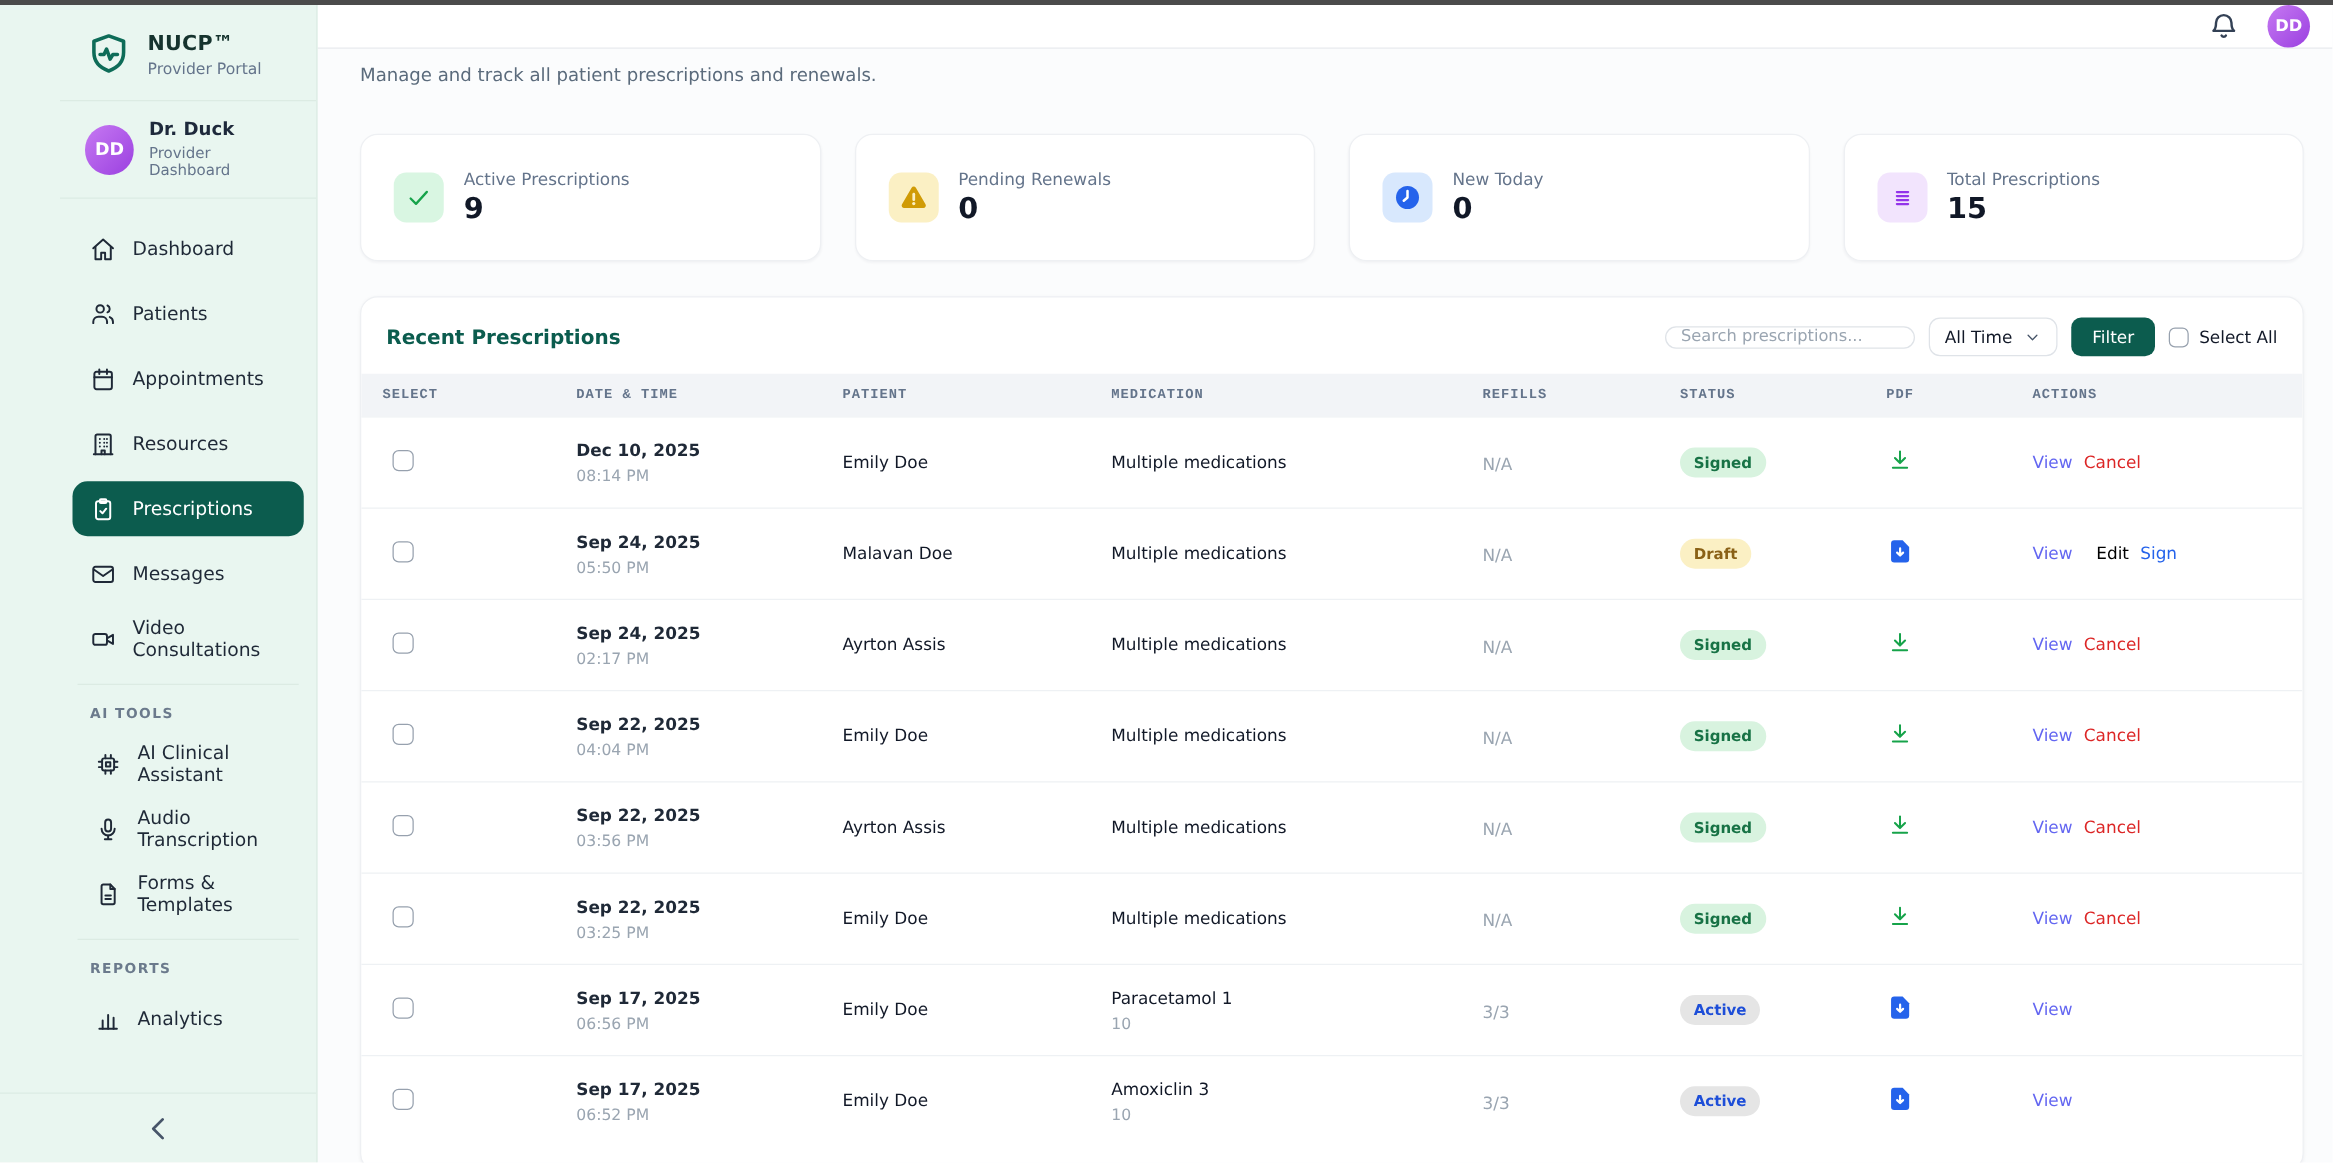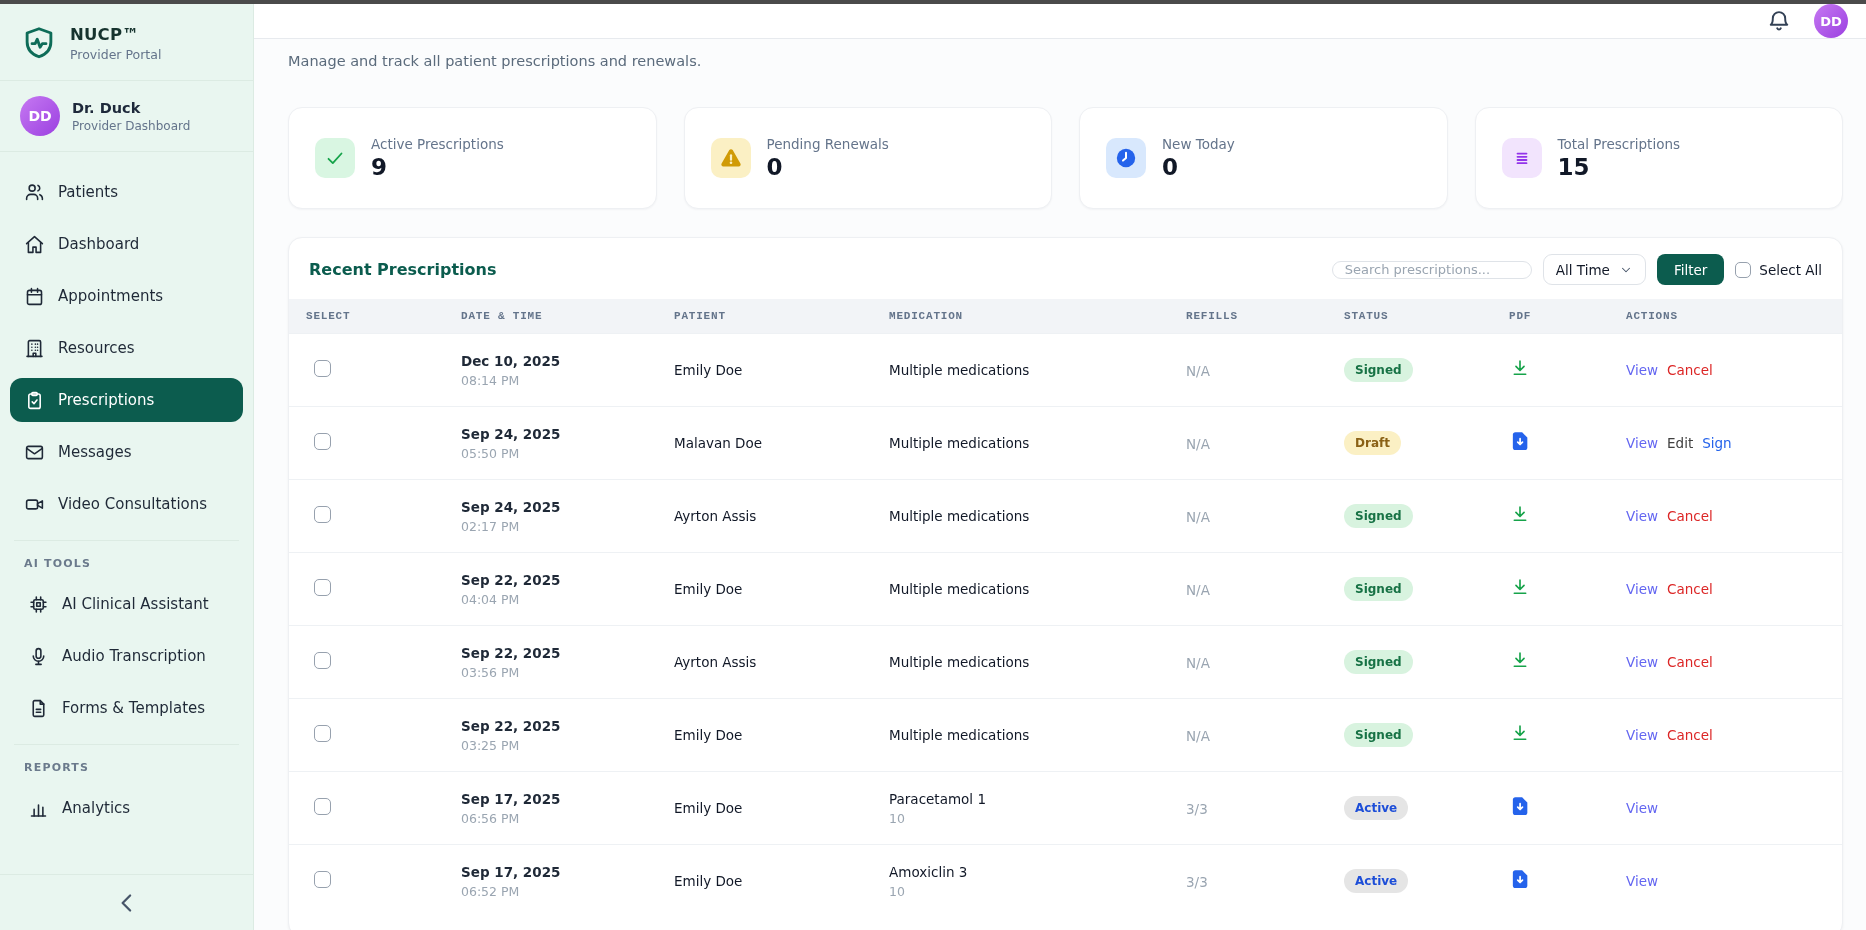--- a/index.html
+++ b/index.html
@@ -2,21 +2,21 @@
 <html><head>
 <meta charset="utf-8">
 <style>
   * { margin:0; padding:0; box-sizing:border-box; }
   html,body { width:1866px; height:930px; overflow:hidden; }
   body { font-family:"DejaVu Sans","Liberation Sans",sans-serif; background:#fbfcfd; color:#1f2937; }
   .topstrip { position:fixed; top:0; left:0; width:1866px; height:4px; background:#4b4b4b; z-index:50; }
   .app { display:flex; width:1866px; height:930px; padding-top:4px; }
 
   
-  .sidebar { position:relative; width:254px; min-width:254px; height:926px; background:#e9f6f0; border-right:1px solid #dcebe3; overflow:hidden; }
+  .sidebar { position:relative; width:254px; min-width:254px; height:926px; background:#e9f6f0; border-right:1px solid #dcebe3; overflow:hidden;padding-left:48px; }
   .brand { display:flex; align-items:center; gap:12px; padding:20px 18px 18px 20px; border-bottom:1px solid #dcebe3; }
   .brand .logo { width:38px; height:38px; color:#0e6c58; }
   .brand-name { font-size:16.5px; font-weight:bold; color:#16332e; letter-spacing:.2px; }
   .brand-sub { font-size:12.5px; color:#64748b; margin-top:3px; }
   .user { display:flex; align-items:center; gap:12px; padding:15px 18px 15px 20px; border-bottom:1px solid #dcebe3; }
   .avatar { display:flex; align-items:center; justify-content:center; border-radius:50%;
             background:linear-gradient(135deg,#c679f2,#9b40e0); color:#fff; font-weight:bold; }
   .user .avatar { width:40px; height:40px; font-size:14px; }
   .user-name { font-size:14.5px; font-weight:600; color:#1e293b; }
   .user-role { font-size:12px; color:#64748b; margin-top:3px; }
@@ -102,33 +102,33 @@
     <div class="user">
       <div class="avatar">DD</div>
       <div>
         <div class="user-name">Dr. Duck</div>
         <div class="user-role">Provider Dashboard</div>
       </div>
     </div>
     <nav id="nav">
         <div class="nav-item">
           <span class="ico"><svg viewBox="0 0 24 24" width="100%" height="100%" fill="none" stroke="currentColor" stroke-width="1.8" stroke-linecap="round" stroke-linejoin="round">
+              <path d="M3 11l9-8 9 8"></path>
+              <path d="M5 9.7V21h5.2v-6h3.6v6H19V9.7"></path>
+            </svg></span>
+          <span>Dashboard</span>
+        </div>
+        <div class="nav-item">
+          <span class="ico"><svg viewBox="0 0 24 24" width="100%" height="100%" fill="none" stroke="currentColor" stroke-width="1.8" stroke-linecap="round" stroke-linejoin="round">
               <circle cx="9.3" cy="7" r="3.4"></circle>
               <path d="M3 20v-1.3a4.6 4.6 0 0 1 4.6-4.6h3.4a4.6 4.6 0 0 1 4.6 4.6V20"></path>
               <path d="M16 3.9a3.4 3.4 0 0 1 0 6.2"></path>
               <path d="M21 20v-1.3a4.6 4.6 0 0 0-2.9-4.2"></path>
             </svg></span>
           <span>Patients</span>
-        </div>
-        <div class="nav-item">
-          <span class="ico"><svg viewBox="0 0 24 24" width="100%" height="100%" fill="none" stroke="currentColor" stroke-width="1.8" stroke-linecap="round" stroke-linejoin="round">
-              <path d="M3 11l9-8 9 8"></path>
-              <path d="M5 9.7V21h5.2v-6h3.6v6H19V9.7"></path>
-            </svg></span>
-          <span>Dashboard</span>
         </div>
         <div class="nav-item">
           <span class="ico"><svg viewBox="0 0 24 24" width="100%" height="100%" fill="none" stroke="currentColor" stroke-width="1.8" stroke-linecap="round" stroke-linejoin="round">
               <rect x="4" y="5" width="16" height="16" rx="2"></rect>
               <path d="M4 10h16M8.5 3v4M15.5 3v4"></path>
             </svg></span>
           <span>Appointments</span>
         </div>
         <div class="nav-item">
           <span class="ico"><svg viewBox="0 0 24 24" width="100%" height="100%" fill="none" stroke="currentColor" stroke-width="1.8" stroke-linecap="round" stroke-linejoin="round">
@@ -333,21 +333,21 @@
                 <div class="c-med">Multiple medications</div>
               </div>
               <div><span class="c-refills">N/A</span></div>
               <div><span class="badge draft">Draft</span></div>
               <div><button class="pdf-btn" style="color: rgb(37, 99, 235);"><svg viewBox="0 0 24 24" width="100%" height="100%">
                     <path fill="currentColor" d="M7 2.5h7.3L20 8.2V19a2.8 2.8 0 0 1-2.8 2.8H7A2.8 2.8 0 0 1 4.2 19V5.3A2.8 2.8 0 0 1 7 2.5z"></path>
                     <path d="M12.1 9.5v6M9.5 13.2l2.6 2.6 2.6-2.6" stroke="#fff" stroke-width="1.9" fill="none" stroke-linecap="round" stroke-linejoin="round"></path>
                   </svg></button></div>
               <div class="actions">
                 <a class="action-link" style="color: rgb(99, 102, 241);">View</a>
-                <a class="action-link" style="color: #404040;">Edit</a>
+                <a class="action-link" style="color: #000000; margin-left: 10px;">Edit</a>
                 <a class="action-link" style="color: rgb(37, 99, 235);">Sign</a>
               </div>
             </div>
             <div class="tgrid trow">
               <div><span class="cbx"></span></div>
               <div>
                 <div class="c-date">Sep 24, 2025</div>
                 <div class="c-time">02:17 PM</div>
               </div>
               <div>

